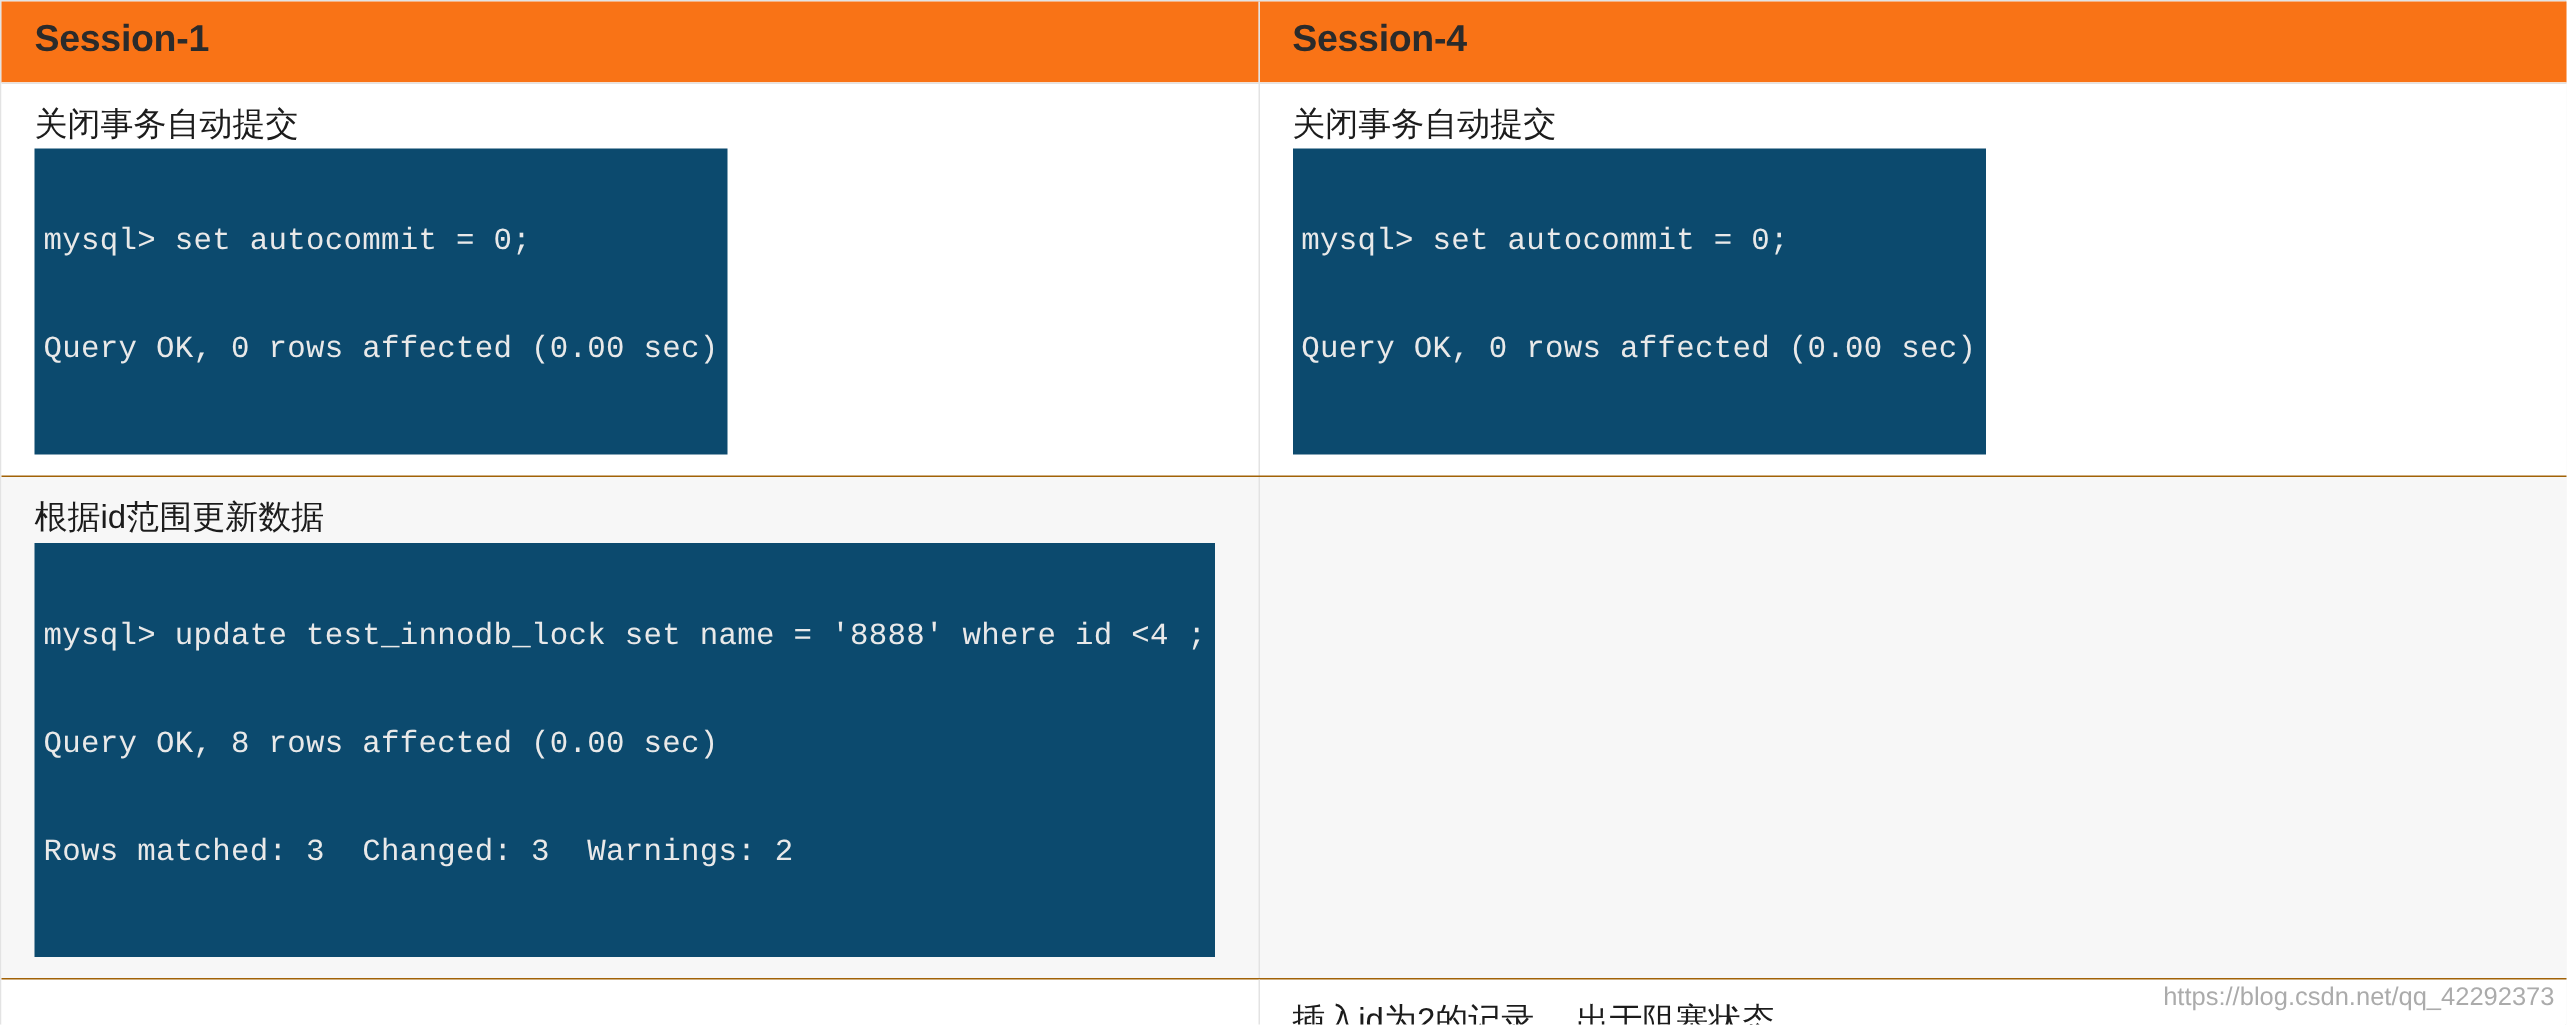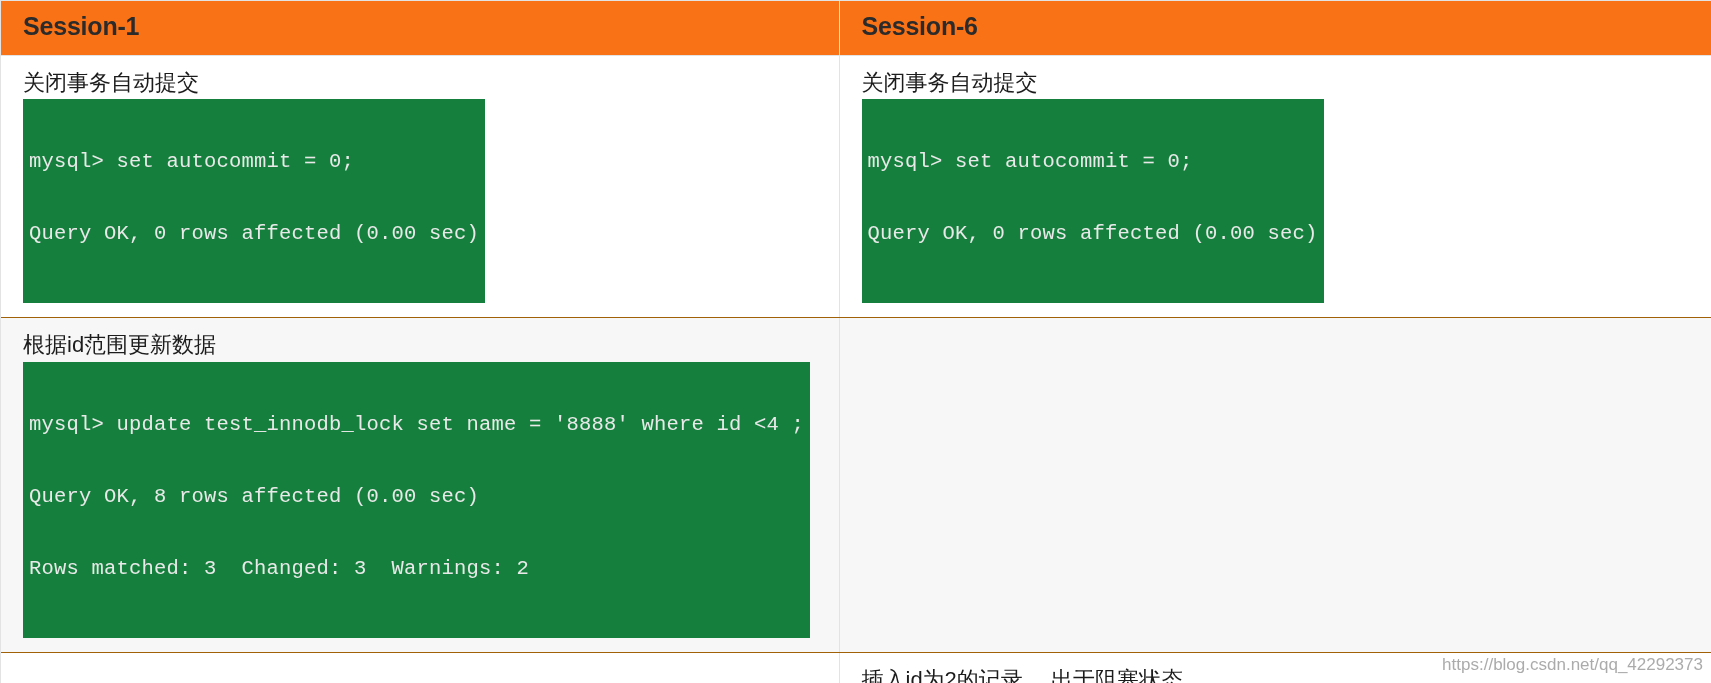--- a/index.html
+++ b/index.html
@@ -59,21 +59,21 @@
 
   .cell-note {
     font-size: 22px;
     line-height: 1.18;
     color: #1c1c1c;
     margin: 0 0 4px 0;
     white-space: pre;
     font-family: "Liberation Sans", "DejaVu Sans", sans-serif;
   }
   .term {
-    background: #15803d;
+    background: #0c4a6e;
     color: #e9e9e9;
     font-family: "Liberation Mono", "DejaVu Sans Mono", monospace;
     font-size: 20.5px;
     line-height: 24px;
     padding: 3px 6px 9px 6px;
     display: inline-block;
     white-space: pre;
     box-sizing: border-box;
     letter-spacing: 0.2px;
   }
@@ -99,21 +99,21 @@
 
 <div class="table-wrap">
   <table class="cmp">
     <colgroup>
       <col class="c1">
       <col class="c2">
     </colgroup>
     <thead>
       <tr>
         <th>Session-1</th>
-        <th>Session-6</th>
+        <th>Session-4</th>
       </tr>
     </thead>
     <tbody>
 
       <tr>
         <td>
           <div class="cell-note">关闭事务自动提交</div>
           <div class="term">
             <span class="line">mysql&gt; set autocommit = 0;</span>
             <span class="line">Query OK, 0 rows affected (0.00 sec)</span>

